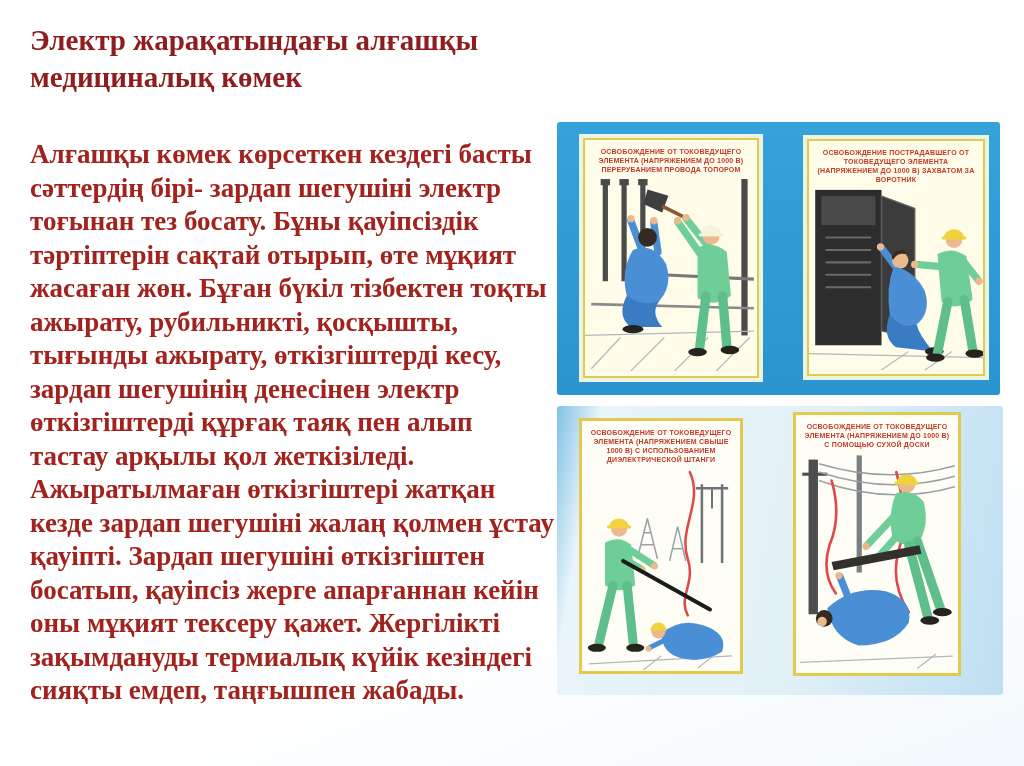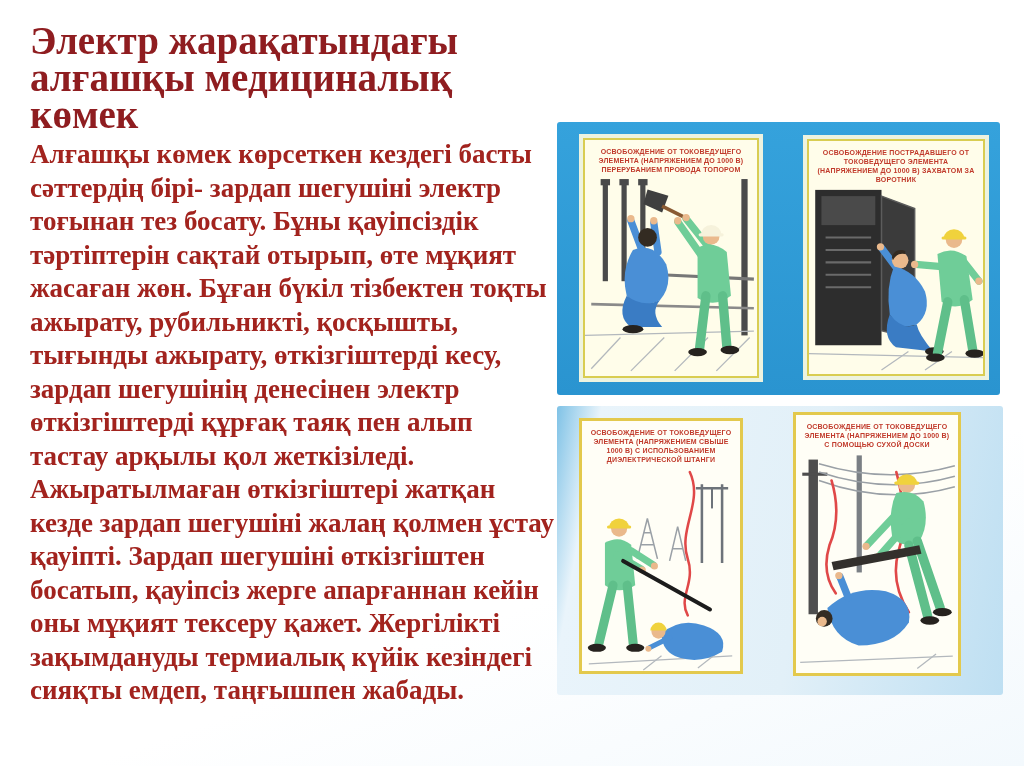--- a/index.html
+++ b/index.html
@@ -8,21 +8,21 @@
     background:#ffffff;
     font-family:"Liberation Serif", serif;
   }
   .slide{position:absolute;inset:0;
     background:linear-gradient(160deg,#ffffff 70%,#f3f9fd 100%);}
 
   
   .title{
     position:absolute;left:30px;top:22px;width:470px;margin:0;
     font-family:"Liberation Serif",serif;font-weight:bold;
-    font-size:39px;line-height:37px;color:#8f1d20;
+    font-size:29px;line-height:37px;color:#8f1d20;
   }
   .body-text{
     position:absolute;left:30px;top:138px;width:524px;margin:0;
     font-family:"Liberation Serif",serif;font-weight:bold;
     font-size:27px;line-height:33.5px;color:#a2231e;
   }
 
   
   .poster-group{position:absolute;border-radius:3px;}
   .pg-top{left:557px;top:122px;width:443px;height:273px;

